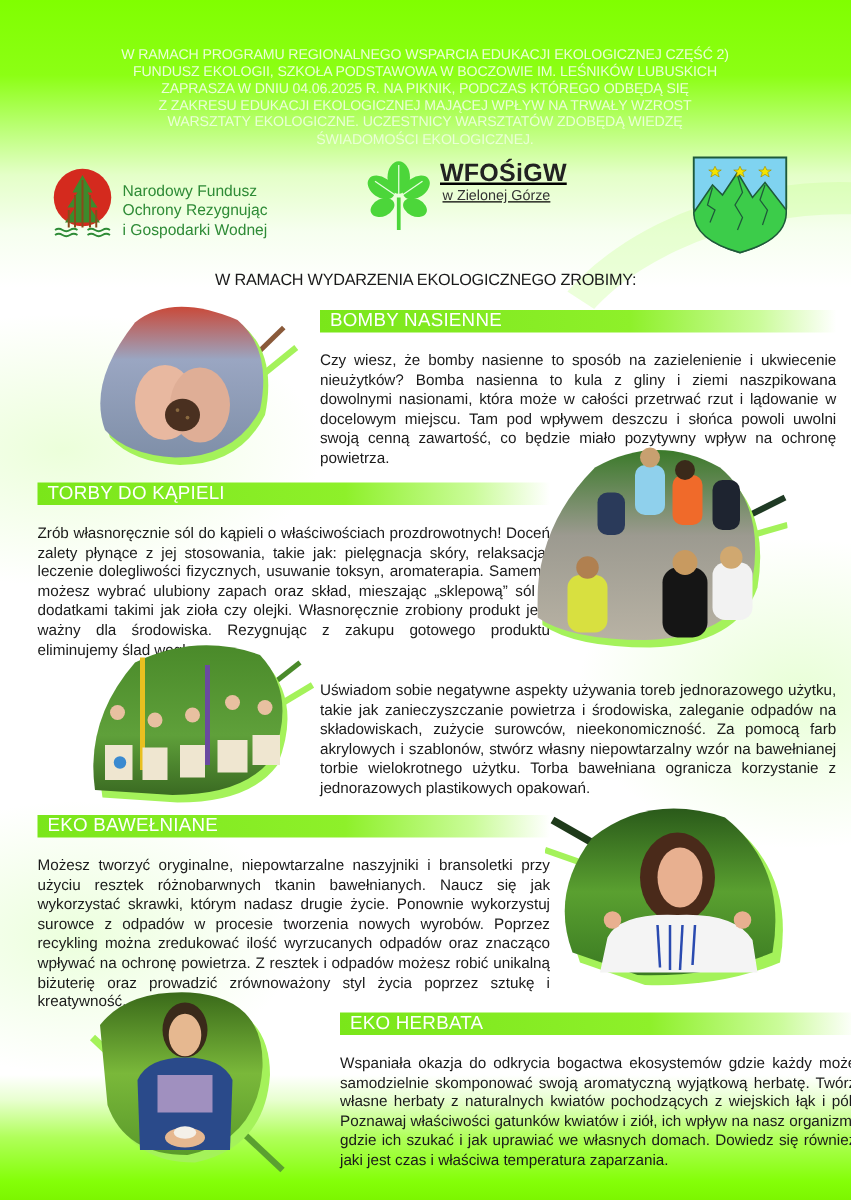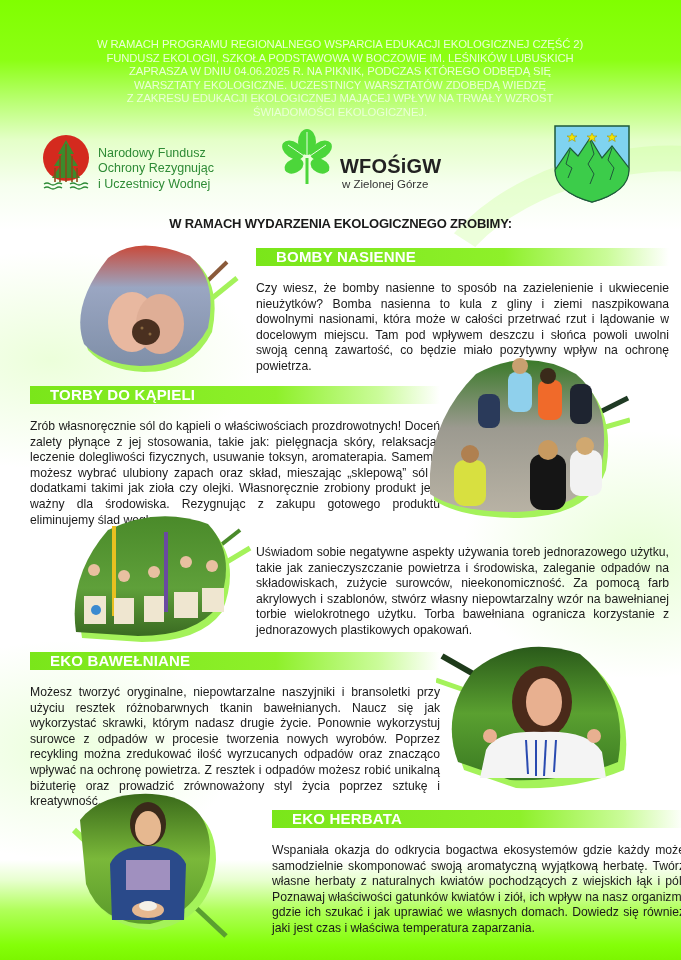--- a/index.html
+++ b/index.html
@@ -14,55 +14,55 @@
   .swoosh { position: absolute; border-radius: 50%; pointer-events: none; }
   .intro {
     position: absolute; left: 40px; top: 38px; width: 600px;
     text-align: center; color: #eaffd6; font-size: 11.3px; line-height: 13.6px;
     text-transform: uppercase; letter-spacing: -0.1px;
   }
   .logos { position: absolute; left: 0; top: 120px; width: 681px; height: 100px; }
   .logo-nfos { position: absolute; left: 40px; top: 14px; display: flex; align-items: flex-end; }
   .nfos-mark { width: 52px; height: 58px; position: relative; }
   .nfos-text { color: #2e8b36; font-size: 12.5px; line-height: 15.5px; margin-left: 6px; }
-  .logo-wfos { position: absolute; left: 280px; top: 8px; display: flex; align-items: flex-end; }
+  .logo-wfos { position: absolute; left: 292px; top: 8px; display: flex; align-items: flex-start; text-decoration: underline; }
   .wfos-text { margin-left: 6px; }
   .wfos-title { font-weight: bold; font-size: 20px; color: #222; letter-spacing: 0.2px; }
   .wfos-sub { font-size: 11.5px; color: #333; margin-left: 2px; }
   .logo-crest { position: absolute; left: 552px; top: 4px; }
   .section-title {
     position: absolute; left: 0; top: 216px; width: 681px; text-align: center;
-    font-weight: bold; font-size: 13px; color: #1a1a1a; letter-spacing: -0.2px;
+    font-weight: normal; font-size: 13px; color: #1a1a1a; letter-spacing: -0.2px;
   }
   .block { position: absolute; }
   .bar {
-    height: 18px; color: #fff; font-weight: bold; font-size: 15px; line-height: 18px;
-    padding-left: 20px; letter-spacing: 0.2px;
+    height: 18px; color: #fff; font-weight: normal; font-size: 15px; line-height: 18px;
+    padding-left: 8px; letter-spacing: 0.2px;
     background: linear-gradient(to right, #7ae61a 0%, #8ef02a 60%, rgba(180,250,110,0.7) 85%, rgba(255,255,255,0) 100%);
   }
   .para {
     font-size: 12.2px; line-height: 15.6px; color: #1a1a1a; text-align: justify;
     margin-top: 15px;
   }
   .leaf { position: absolute; }
 </style>
 </head>
 <body>
 
 <div class="swoosh" style="left:420px;top:150px;width:420px;height:260px;border:26px solid rgba(200,255,150,0.35);border-left-color:transparent;border-bottom-color:transparent;transform:rotate(-12deg);"></div>
 <div class="swoosh" style="left:-160px;top:250px;width:420px;height:220px;background:radial-gradient(ellipse at center, rgba(200,255,150,0.35) 0%, rgba(255,255,255,0) 70%);"></div>
 <div class="swoosh" style="left:460px;top:430px;width:360px;height:250px;background:radial-gradient(ellipse at center, rgba(190,255,140,0.35) 0%, rgba(255,255,255,0) 70%);"></div>
 <div class="swoosh" style="left:-120px;top:640px;width:360px;height:220px;background:radial-gradient(ellipse at center, rgba(190,255,140,0.3) 0%, rgba(255,255,255,0) 70%);"></div>
 
 <div class="intro">
   <div>W ramach programu regionalnego wsparcia edukacji ekologicznej część 2)</div>
   <div>Fundusz Ekologii, Szkoła Podstawowa w Boczowie im. Leśników Lubuskich</div>
   <div>zaprasza w dniu 04.06.2025 r. na piknik, podczas którego odbędą się</div>
+  <div>z zakresu edukacji ekologicznej mającej wpływ na trwały wzrost</div>
   <div>warsztaty ekologiczne. Uczestnicy warsztatów zdobędą wiedzę</div>
-  <div>z zakresu edukacji ekologicznej mającej wpływ na trwały wzrost</div>
   <div>świadomości ekologicznej.</div>
 </div>
 
 <div class="logos">
   <div class="logo-nfos">
     <div class="nfos-mark">
       <svg width="52" height="58" viewBox="0 0 52 58">
         <circle cx="26" cy="24" r="23" fill="#d42a1e"></circle>
         <g fill="#3d8a2c">
           <path d="M26 6 L34 20 L30 20 L38 32 L32 32 L40 44 L12 44 L20 32 L14 32 L22 20 L18 20 Z"></path>
@@ -78,21 +78,21 @@
           <path d="M4 50 q3 -2 6 0 t6 0 t6 0"></path>
           <path d="M4 54 q3 -2 6 0 t6 0 t6 0"></path>
           <path d="M30 50 q3 -2 6 0 t6 0 t6 0"></path>
           <path d="M30 54 q3 -2 6 0 t6 0 t6 0"></path>
         </g>
       </svg>
     </div>
     <div class="nfos-text">
       <div>Narodowy Fundusz</div>
       <div>Ochrony Rezygnując</div>
-      <div>i Uczestnicy Wodnej</div>
+      <div>i Gospodarki Wodnej</div>
     </div>
   </div>
 
   <div class="logo-wfos">
     <div>
       <svg width="54" height="58" viewBox="0 0 54 58">
         <g fill="#4cd63a">
           <ellipse cx="27" cy="14" rx="9" ry="13"></ellipse>
           <ellipse cx="13" cy="22" rx="8" ry="12" transform="rotate(-55 13 22)"></ellipse>
           <ellipse cx="41" cy="22" rx="8" ry="12" transform="rotate(55 41 22)"></ellipse>

